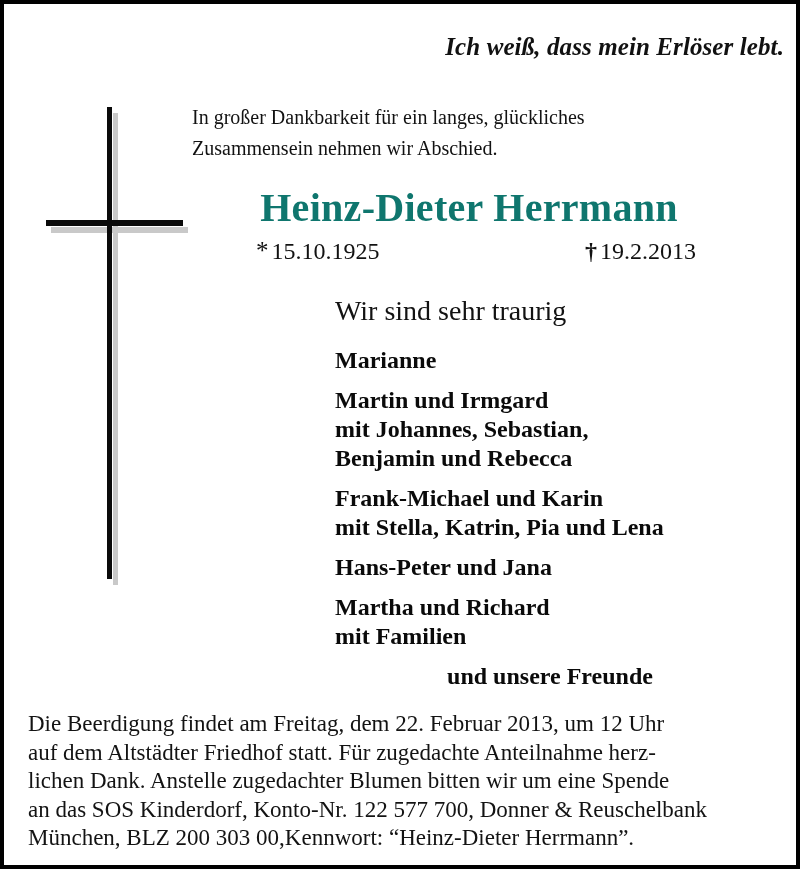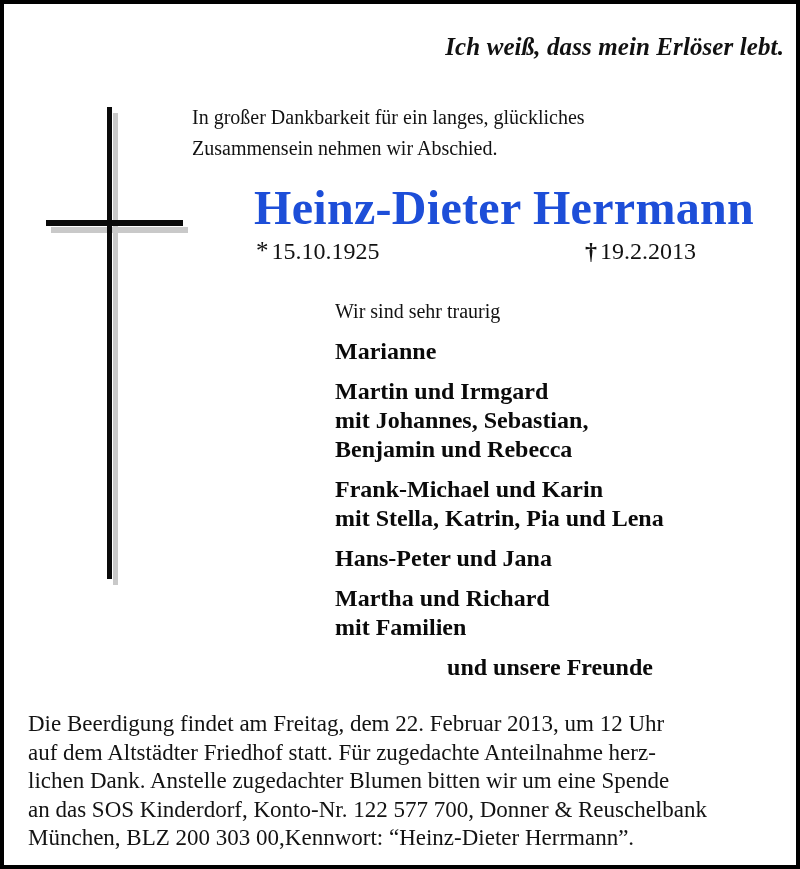--- a/index.html
+++ b/index.html
@@ -99,25 +99,25 @@
     line-height: 31px;
     color: #121212;
   }
 
   
   .deceased-name {
     position: absolute;
     left: 180px;
     top: 182px;
     width: 570px;
-    text-align: right;
-    font-weight: bold;
-    font-size: 48px;
+    text-align: center;
+    font-weight: bold;
+    font-size: 40px;
     line-height: 44px;
-    color: #1d4ed8;
+    color: #0f766e;
     letter-spacing: 0.3px;
     white-space: nowrap;
   }
 
   
   .dates {
     position: absolute;
     left: 252px;
     top: 233px;
     width: 440px;
@@ -140,24 +140,24 @@
   }
 
   
   .mourners {
     position: absolute;
     left: 331px;
     top: 292px;
     width: 430px;
   }
   .mourner-lead {
-    font-size: 20px;
+    font-size: 28px;
     line-height: 30px;
     color: #121212;
-    margin-bottom: 11px;
+    margin-bottom: 20px;
   }
   .mourner-group {
     margin-bottom: 11px;
   }
   .mourner-group:last-child {
     margin-bottom: 0;
     text-align: center;
   }
   .mourner-line {
     font-weight: bold;

